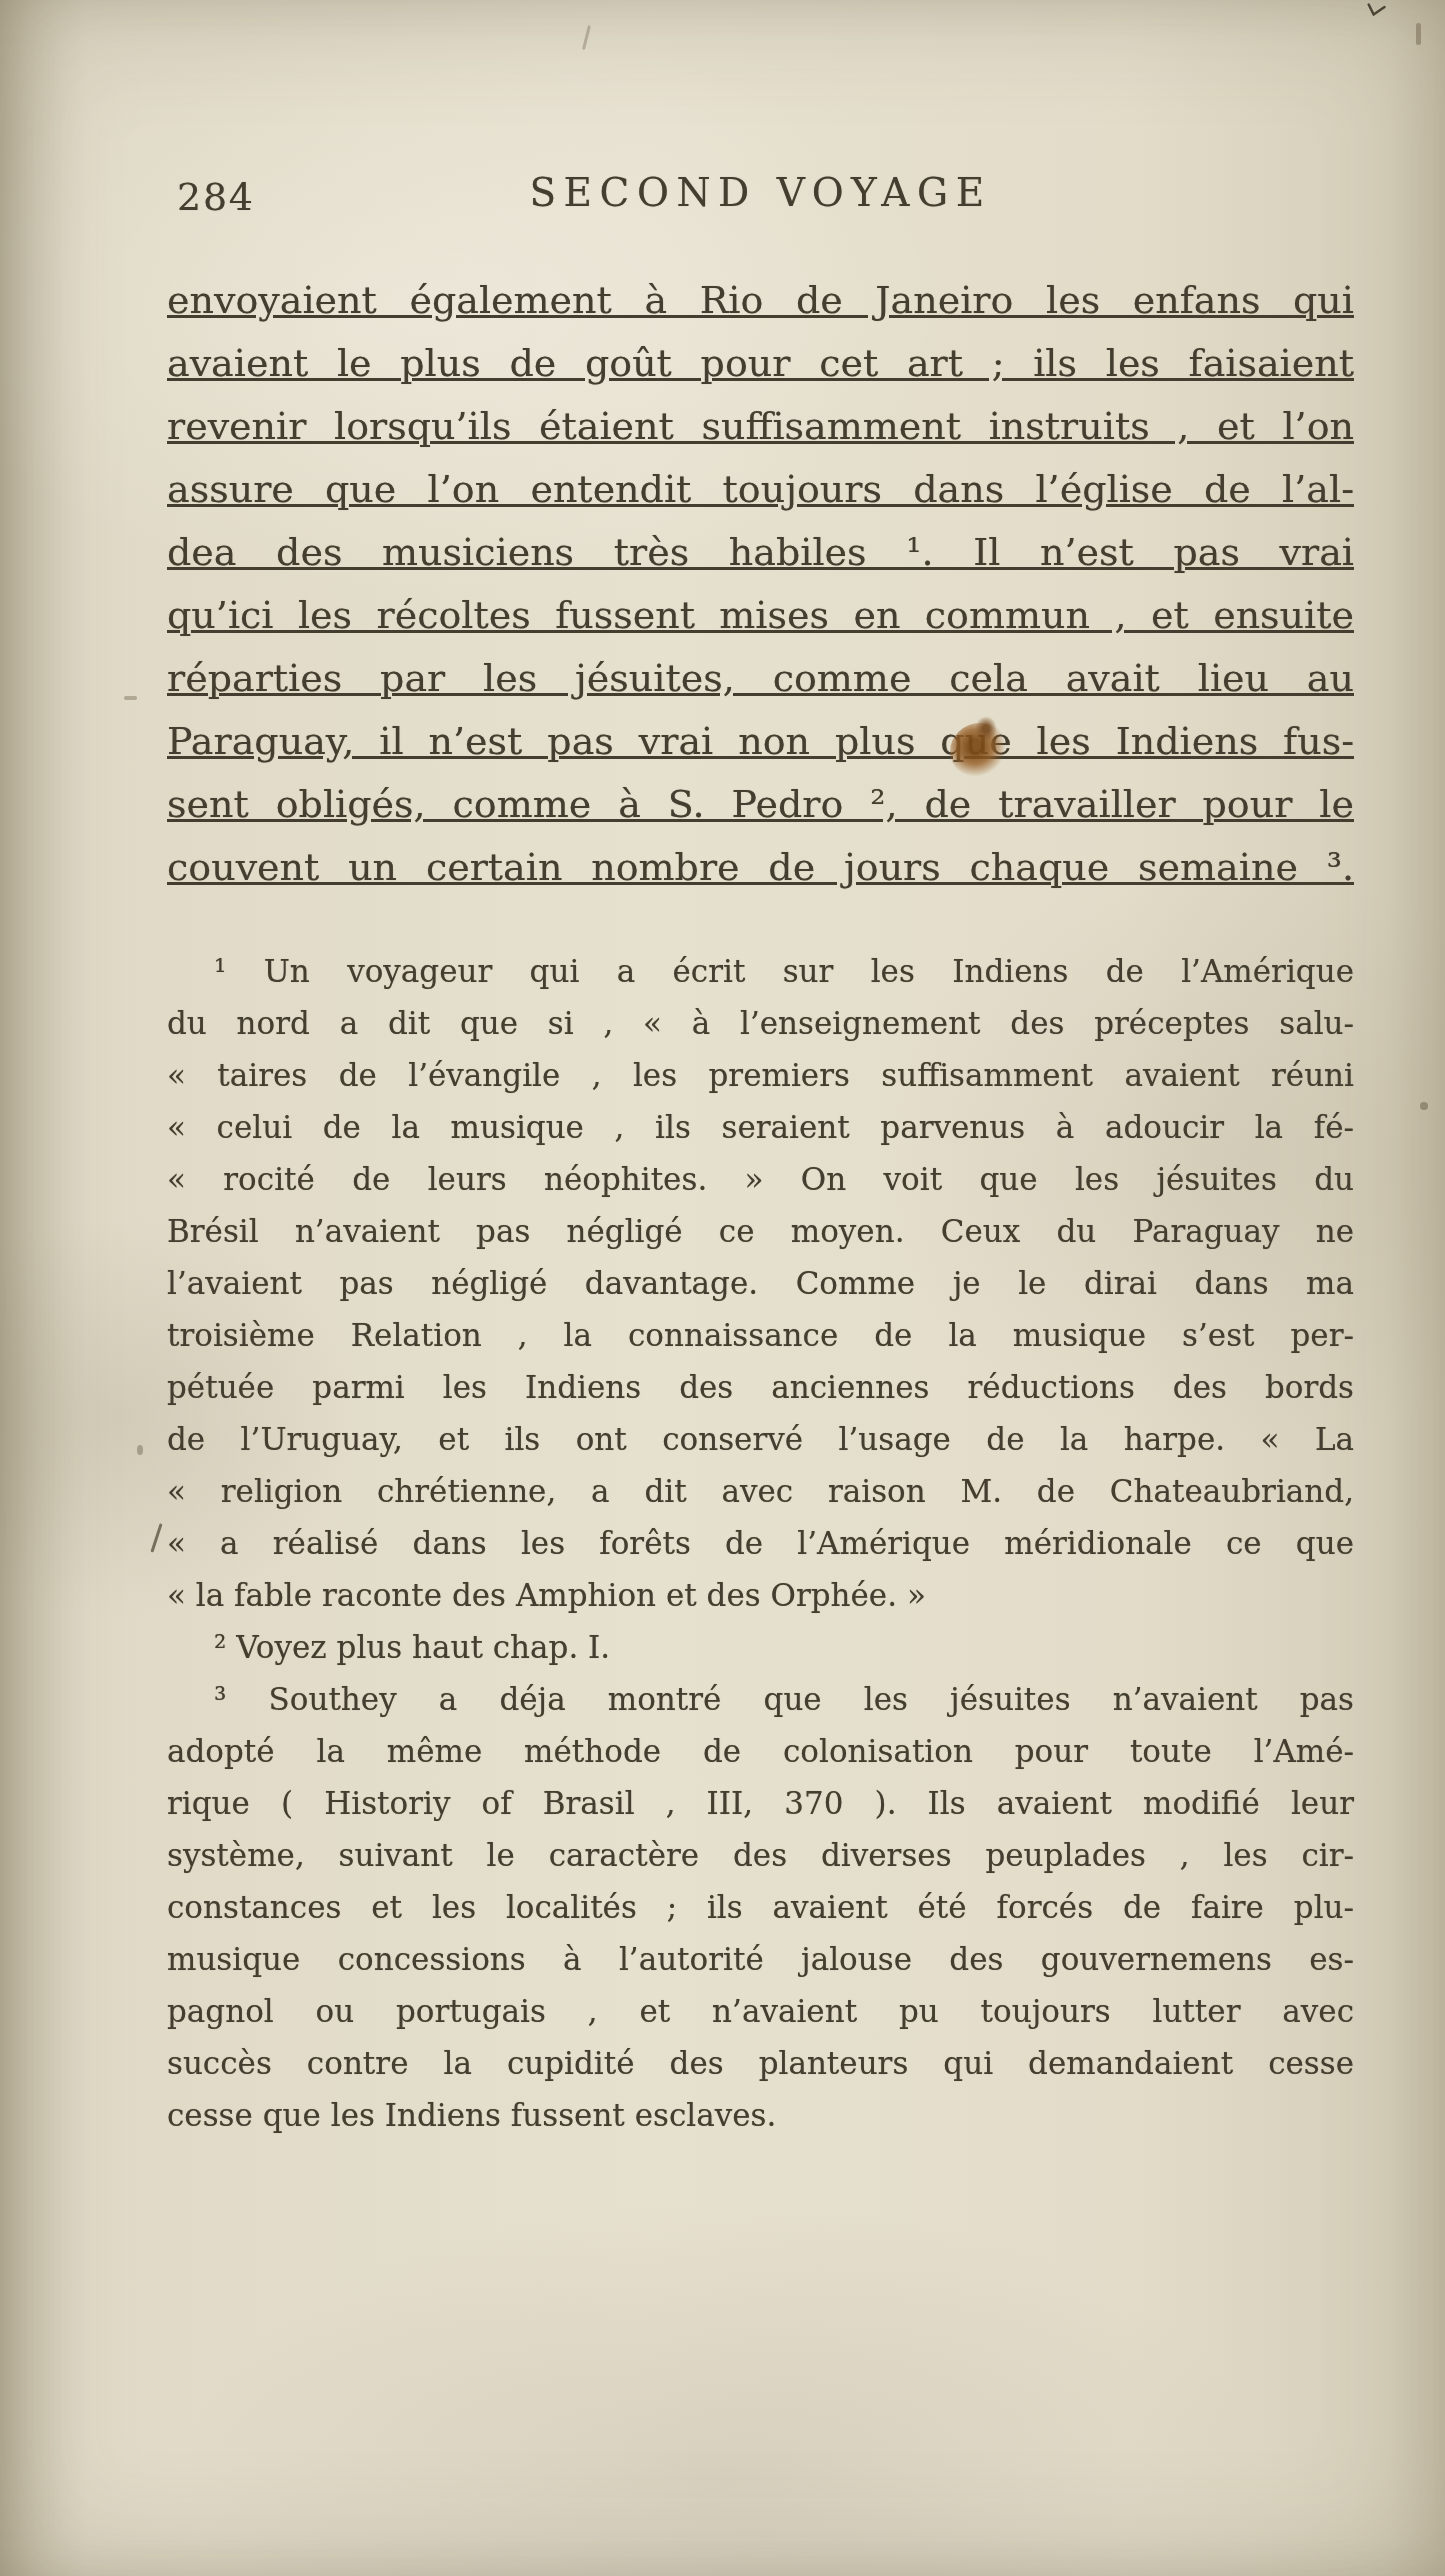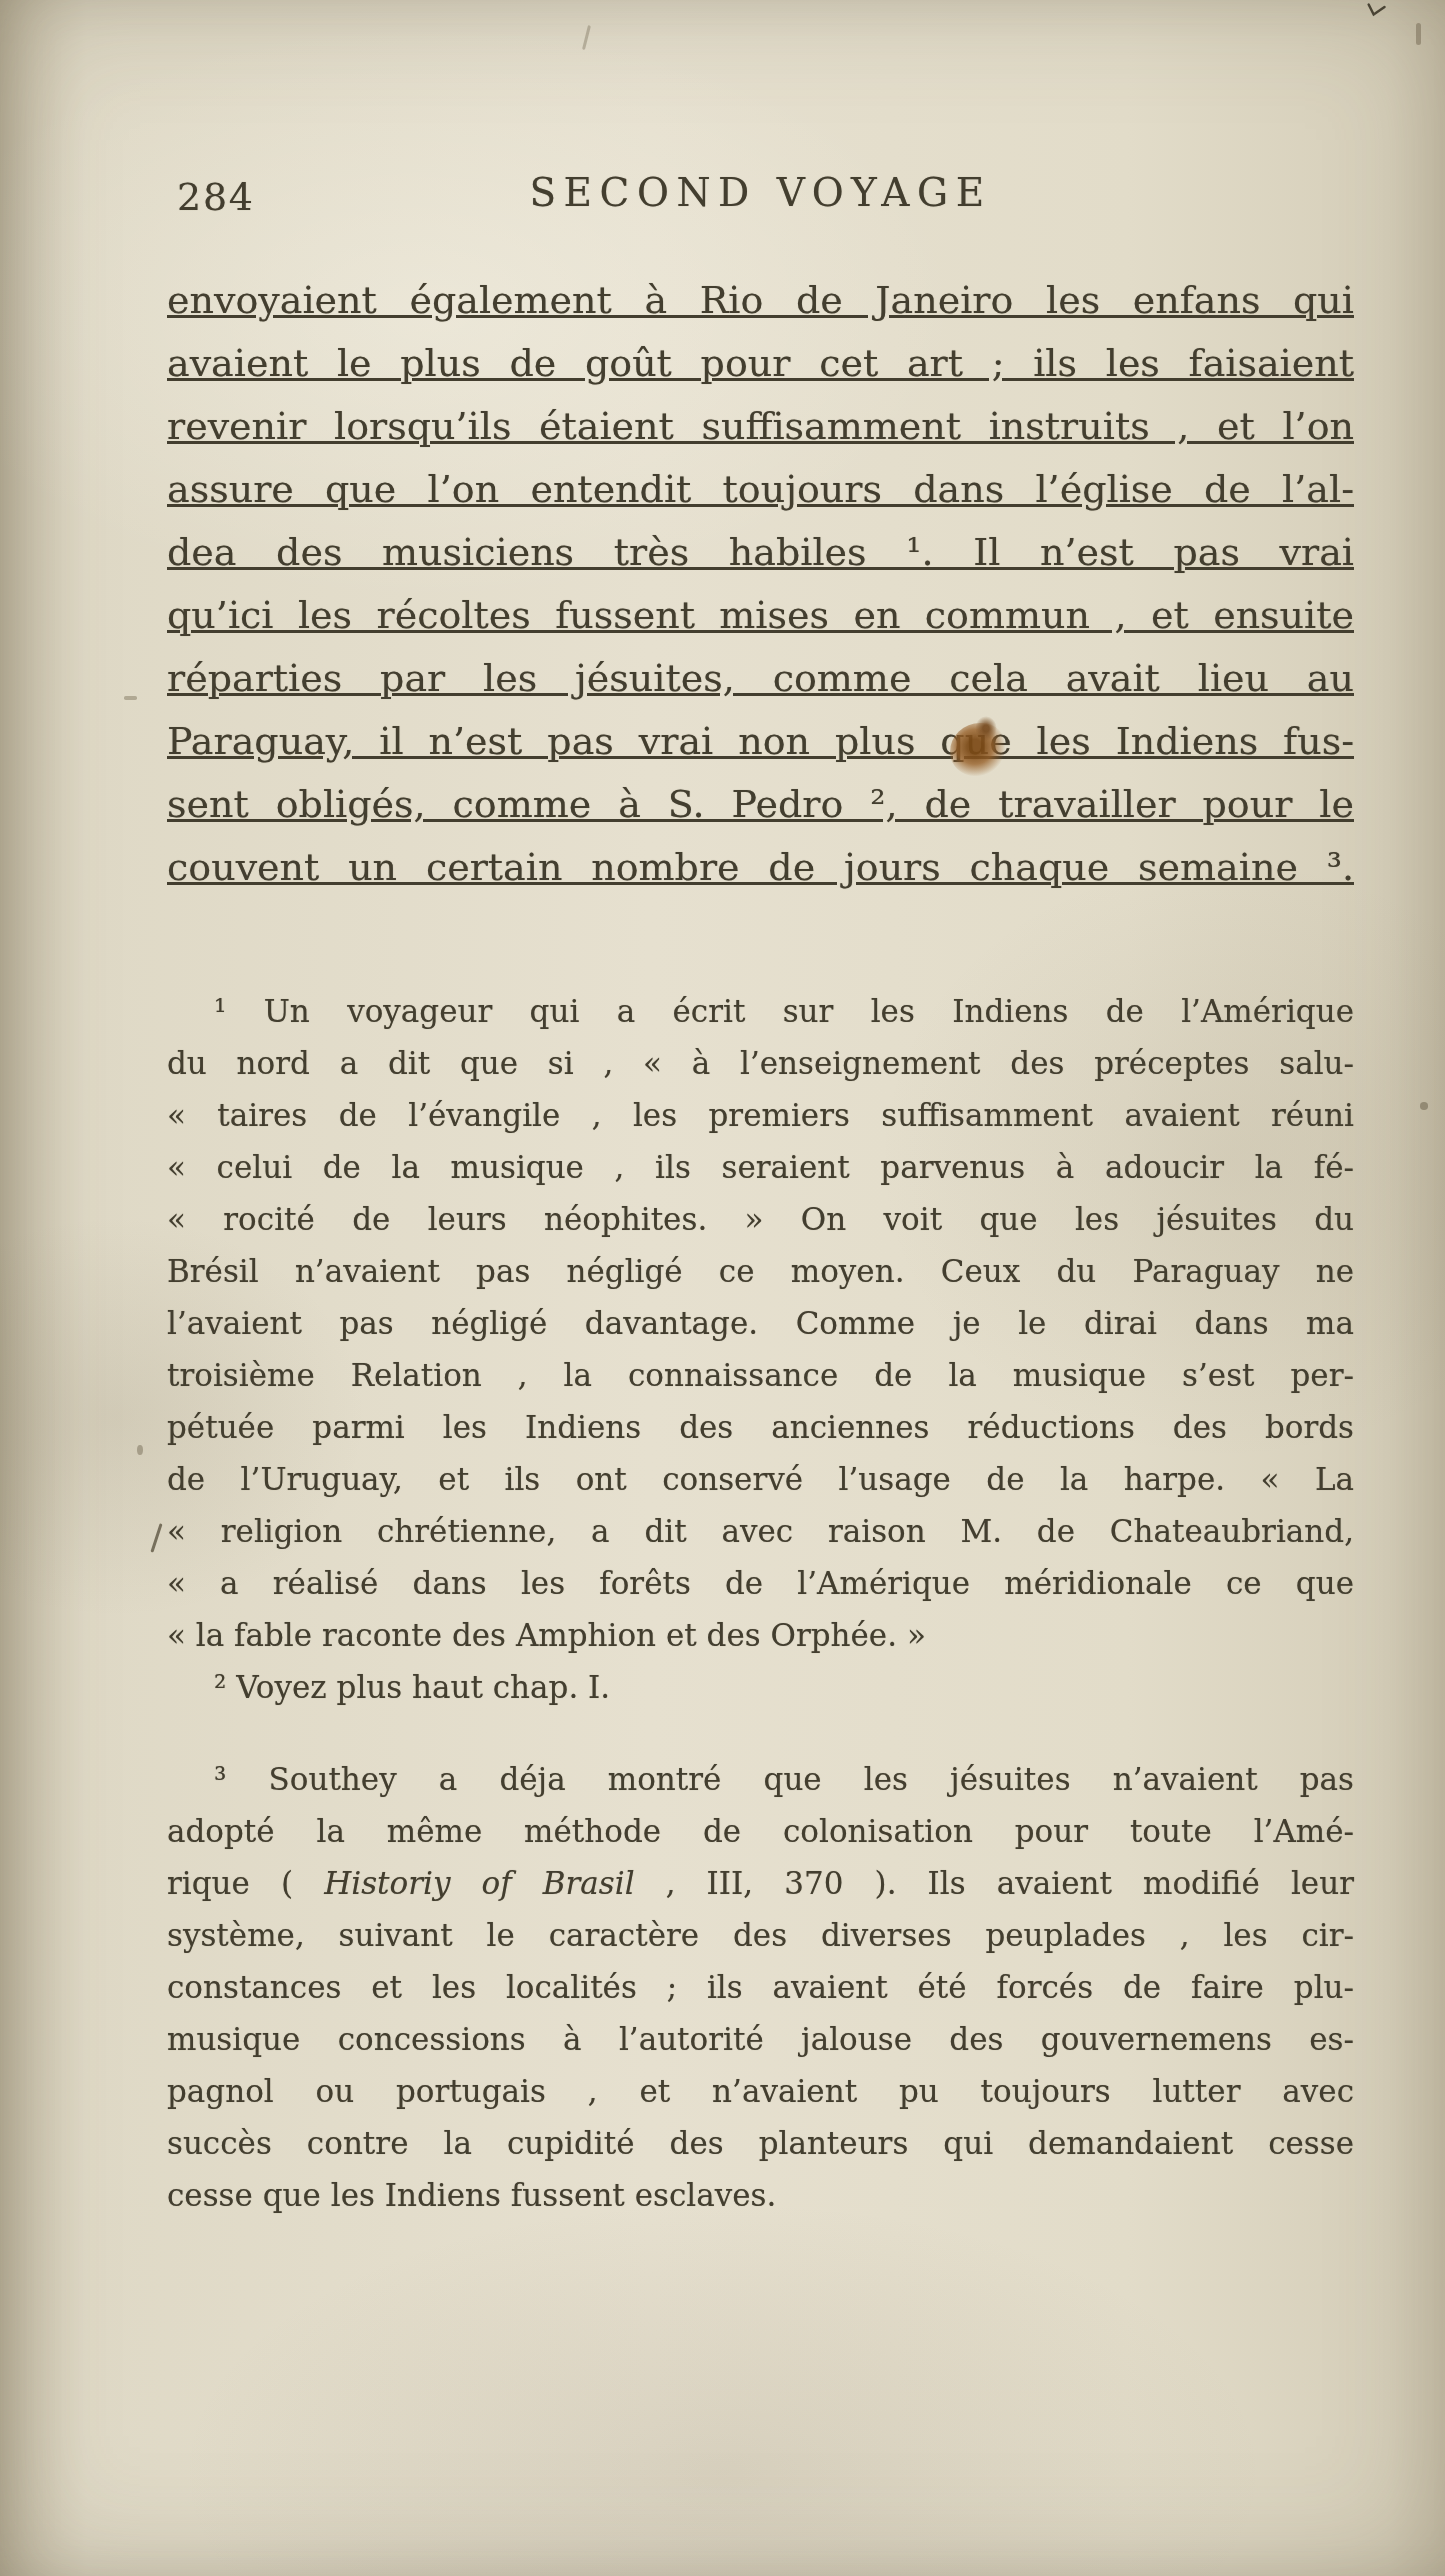--- a/index.html
+++ b/index.html
@@ -25,22 +25,22 @@
   .pagenum{position:absolute;left:10px;top:5px;font-size:38px;letter-spacing:1.7px;}
   .runtitle{position:absolute;left:50%;transform:translateX(-50%);top:0;font-size:39px;letter-spacing:7.5px;white-space:nowrap;}
   
   .maintext{position:absolute;top:269px;left:167px;width:1187px;text-decoration:underline;}
   .footnotes{position:absolute;top:945px;left:167px;width:1187px;}
   .ml{height:63px;line-height:63px;font-size:38px;}
   .fl{height:52px;line-height:52px;font-size:31px;}
   .jl{text-align:justify;text-align-last:justify;}
   .nl{text-align:left;}
   .ind{padding-left:47px;}
-  .ind.jl{text-align-last:justify;margin-top:40px;}
-  .it{font-style:italic;}
+  .ind.jl{text-align-last:justify;}
+  .it{}
   
   .stain{position:absolute;left:950px;top:723px;width:55px;height:53px;border-radius:60% 45% 55% 50%;
     background:radial-gradient(ellipse at 45% 45%, var(--stain,#7c4a16) 18%, rgba(150,94,38,0.85) 42%, rgba(150,94,38,0) 72%);
     opacity:0.92;}
   .stain::after{content:"";position:absolute;left:25px;top:-6.7px;width:22px;height:25px;border-radius:50%;
     background:radial-gradient(rgba(110,64,20,0.9) 20%, rgba(110,64,20,0) 70%);}
   .corner-mark{position:absolute;left:1366px;top:1.7px;}
   .mark-slash{position:absolute;left:155px;top:1523px;width:3.3px;height:30px;background:rgba(85,78,58,0.75);transform:rotate(18deg);border-radius:1.7px;}
   .speck-a{position:absolute;left:1416px;top:23.4px;width:5px;height:22px;background:rgba(120,110,88,0.55);border-radius:2.5px;}
   .speck-b{position:absolute;left:1420px;top:1102px;width:7.5px;height:7.5px;background:rgba(110,100,78,0.55);border-radius:50%;}

